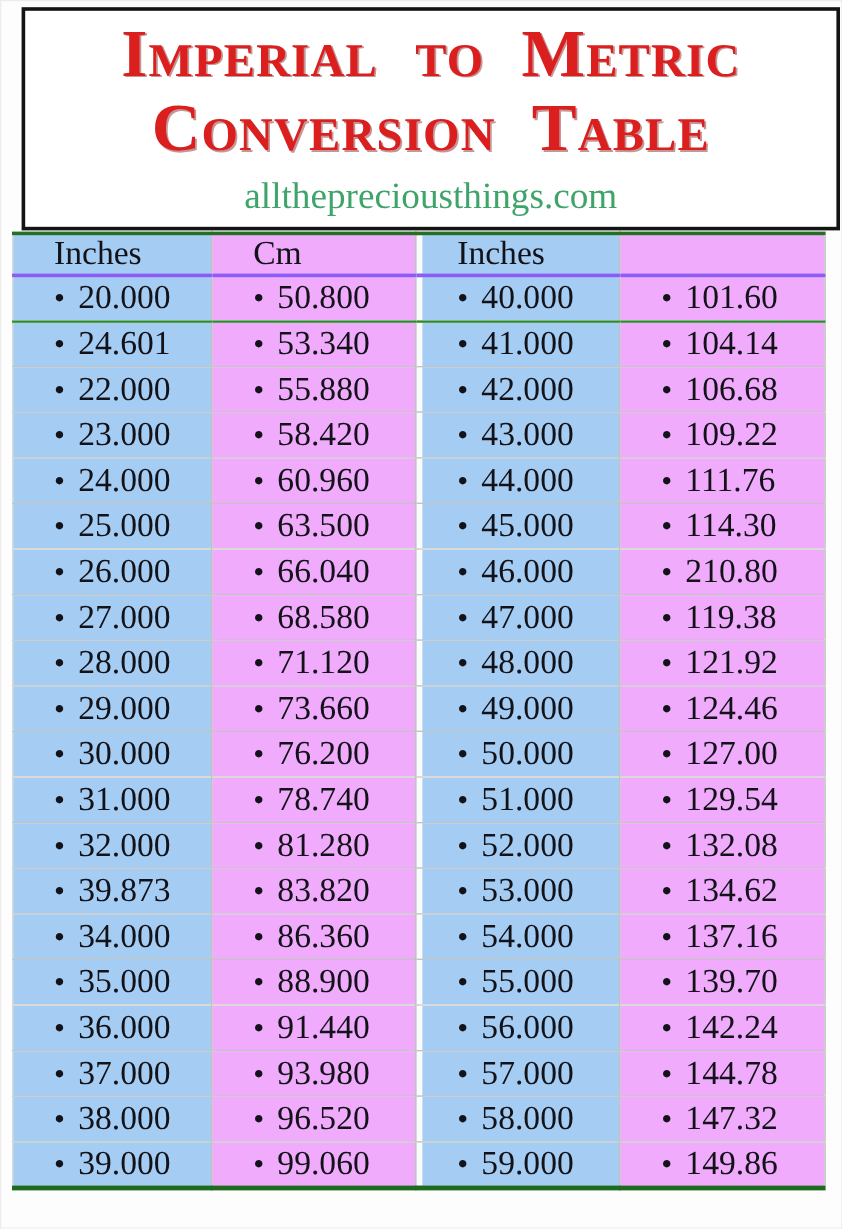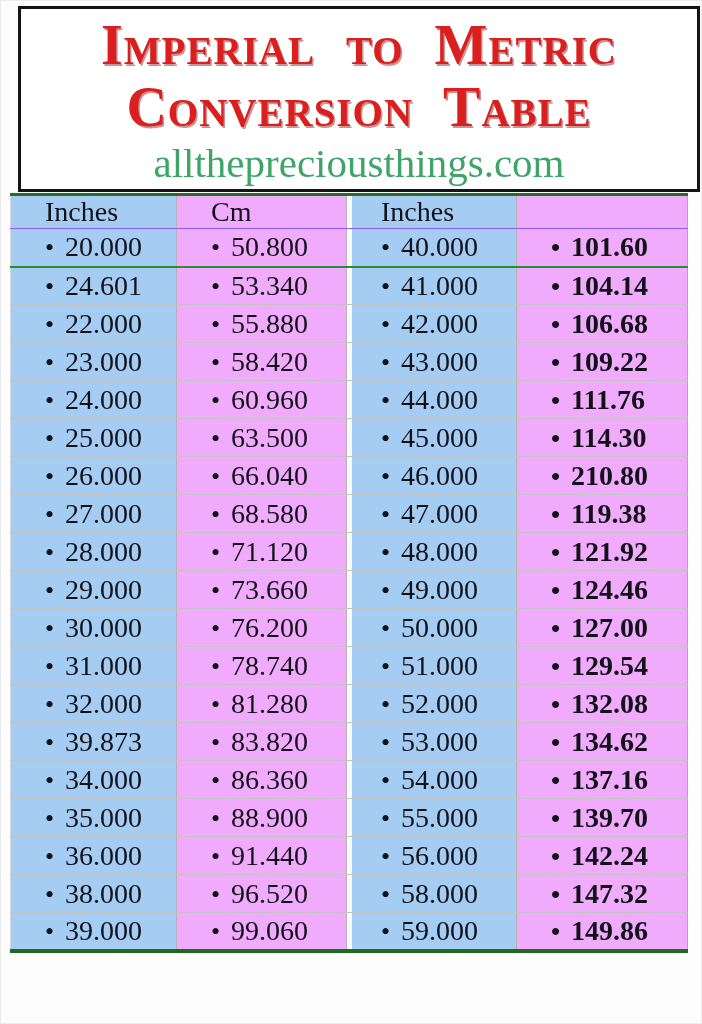--- a/index.html
+++ b/index.html
@@ -34,21 +34,21 @@
     color: #db1f1f;
     font-size: 56px;
     line-height: 62px;
     letter-spacing: 1px;
     word-spacing: 16px;
     text-shadow: 1.5px 1.5px 0 rgba(128, 20, 20, 0.45);
     white-space: nowrap;
   }
   .website-line {
     color: #3fa469;
-    font-size: 41px;
+    font-size: 31px;
     line-height: 46px;
     margin-top: 2px;
     white-space: nowrap;
   }
 
   
   table.conv {
     position: absolute;
     left: 9px; top: 192px;
     width: 677px;
@@ -62,28 +62,28 @@
   th, td {
     box-sizing: border-box;
     font-size: 28px;
     font-weight: normal;
     color: #121218;
     text-align: left;
     padding: 0 0 0 34px;
     white-space: nowrap;
     overflow: hidden;
   }
-  th { height: 33px; border-bottom: 1px solid #8b5cf6; }
+  th { height: 33px; border-bottom: 3px solid #8b5cf6; }
   td { height: 38px; border-bottom: 1px solid #c3c3c3; }
   tr.first td { border-bottom: 2px solid #2e8b2e; }
 
   .c1 { width: 166px; }
   .c2 { width: 170px; }
   .c3 { width: 170px; }
-  .c4 { width: 171px; font-weight: bold; }
+  .c4 { width: 171px; }
   .c1, .c2, .c3 { border-right: 1px solid #b3b3b3; }
   .blue { background: #a5cdf3; }
   .white { background: #f0abfc; }
   
   .c3 { box-shadow: inset 5px 0 0 #fbfbfb; }
 
   .blt { font-size: 26px; margin-right: 11px; }
 </style>
 </head>
 <body>
@@ -339,20 +339,34 @@
       </td>
       <td class="c3 blue">
         <span class="blt">•</span><span class="val">56.000</span>
       </td>
       <td class="c4 white">
         <span class="blt">•</span><span class="val">142.24</span>
       </td>
     </tr>
         <tr>
       <td class="c1 blue">
+        <span class="blt">•</span><span class="val">37.000</span>
+      </td>
+      <td class="c2 white">
+        <span class="blt">•</span><span class="val">93.980</span>
+      </td>
+      <td class="c3 blue">
+        <span class="blt">•</span><span class="val">57.000</span>
+      </td>
+      <td class="c4 white">
+        <span class="blt">•</span><span class="val">144.78</span>
+      </td>
+    </tr>
+        <tr>
+      <td class="c1 blue">
         <span class="blt">•</span><span class="val">38.000</span>
       </td>
       <td class="c2 white">
         <span class="blt">•</span><span class="val">96.520</span>
       </td>
       <td class="c3 blue">
         <span class="blt">•</span><span class="val">58.000</span>
       </td>
       <td class="c4 white">
         <span class="blt">•</span><span class="val">147.32</span>

